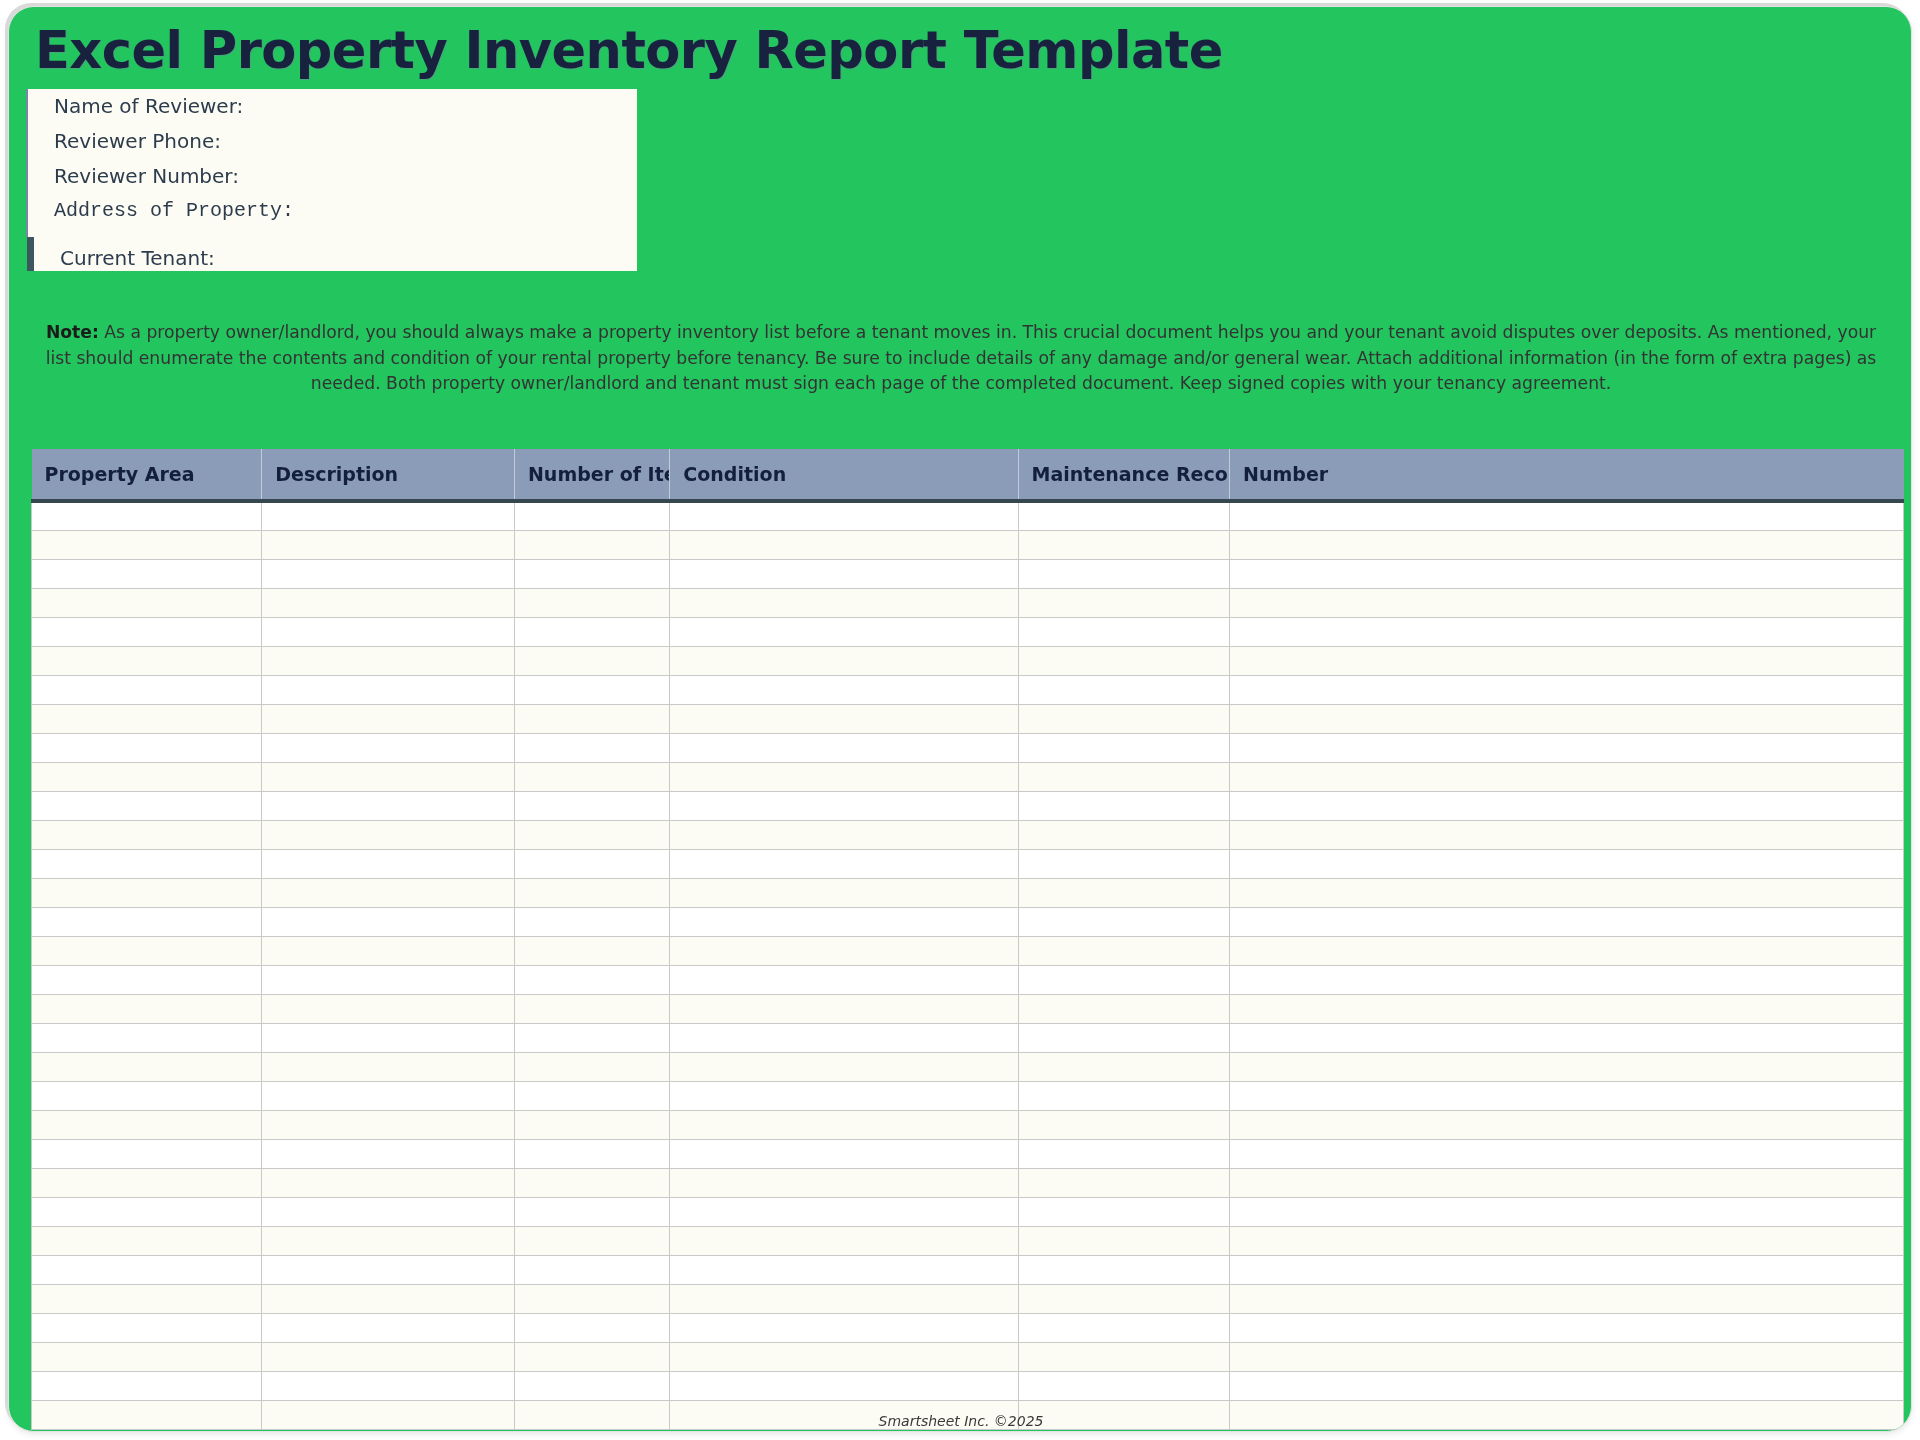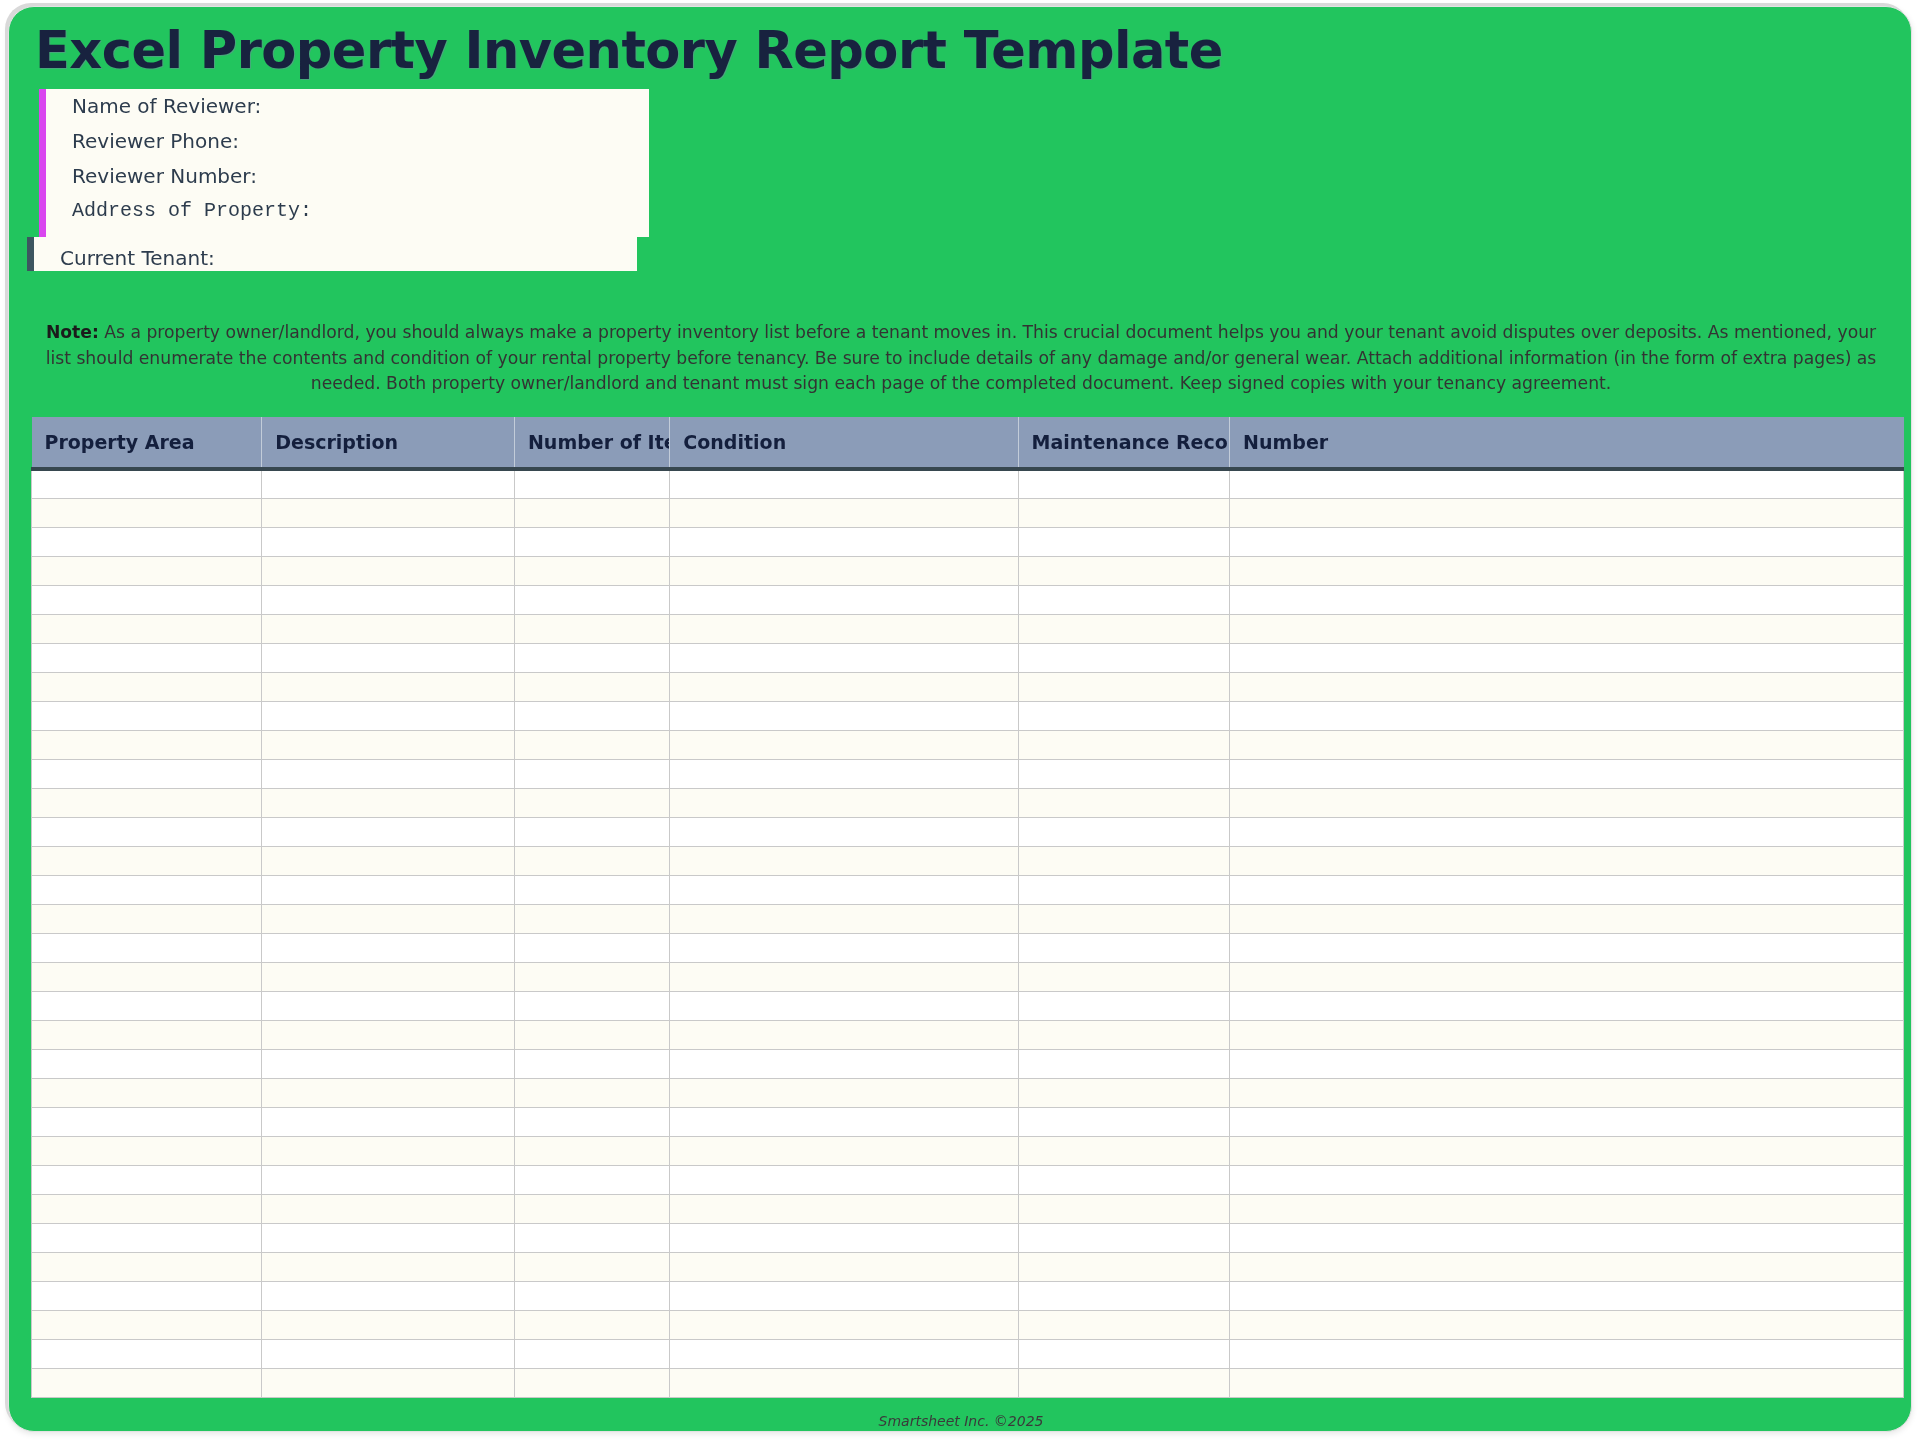--- a/index.html
+++ b/index.html
@@ -42,22 +42,21 @@
   }
 
   
   #info-block {
     position: absolute;
     left: 18px;
     top: 82px;
     width: 610px;
     height: 148px;
     background: #fdfcf4;
-    border-left: 7px solid #d946ef;
-    margin-left: 12px;
+    border-left: 1px solid #d946ef;
   }
   .info-row {
     position: absolute;
     left: 26px;
     font-size: 20px;
     color: #2d3c4d;
     white-space: nowrap;
     font-family: "DejaVu Sans", sans-serif;
   }
   .info-row.r0 { top: 5px; }
@@ -95,20 +94,21 @@
     position: absolute;
     left: 22px;
     top: 410px;
     width: 1873px;
     height: 994px;
   }
   table#grid {
     width: 100%;
     border-collapse: collapse;
     table-layout: fixed;
+    margin-top: 32px;
   }
   table#grid thead th {
     background: #8b9cb8;
     color: #141f3d;
     font-size: 19px;
     font-weight: 700;
     text-align: left;
     padding: 0 0 0 13px;
     height: 52px;
     border-right: 1px solid #c2ccd9;

